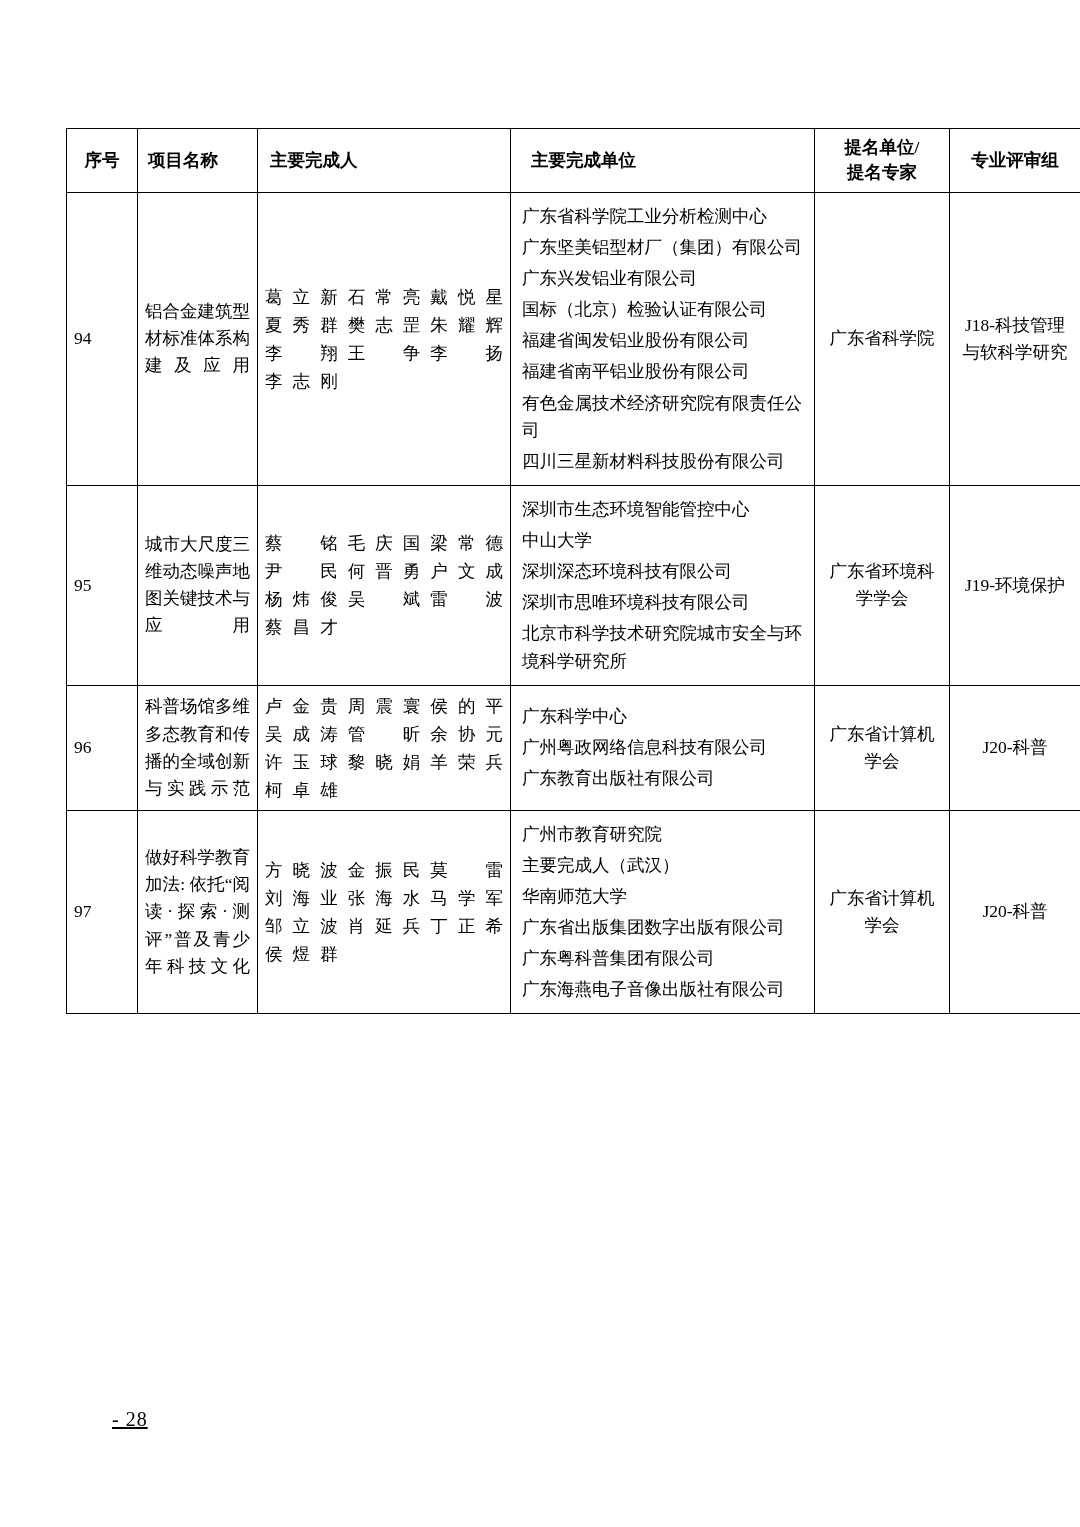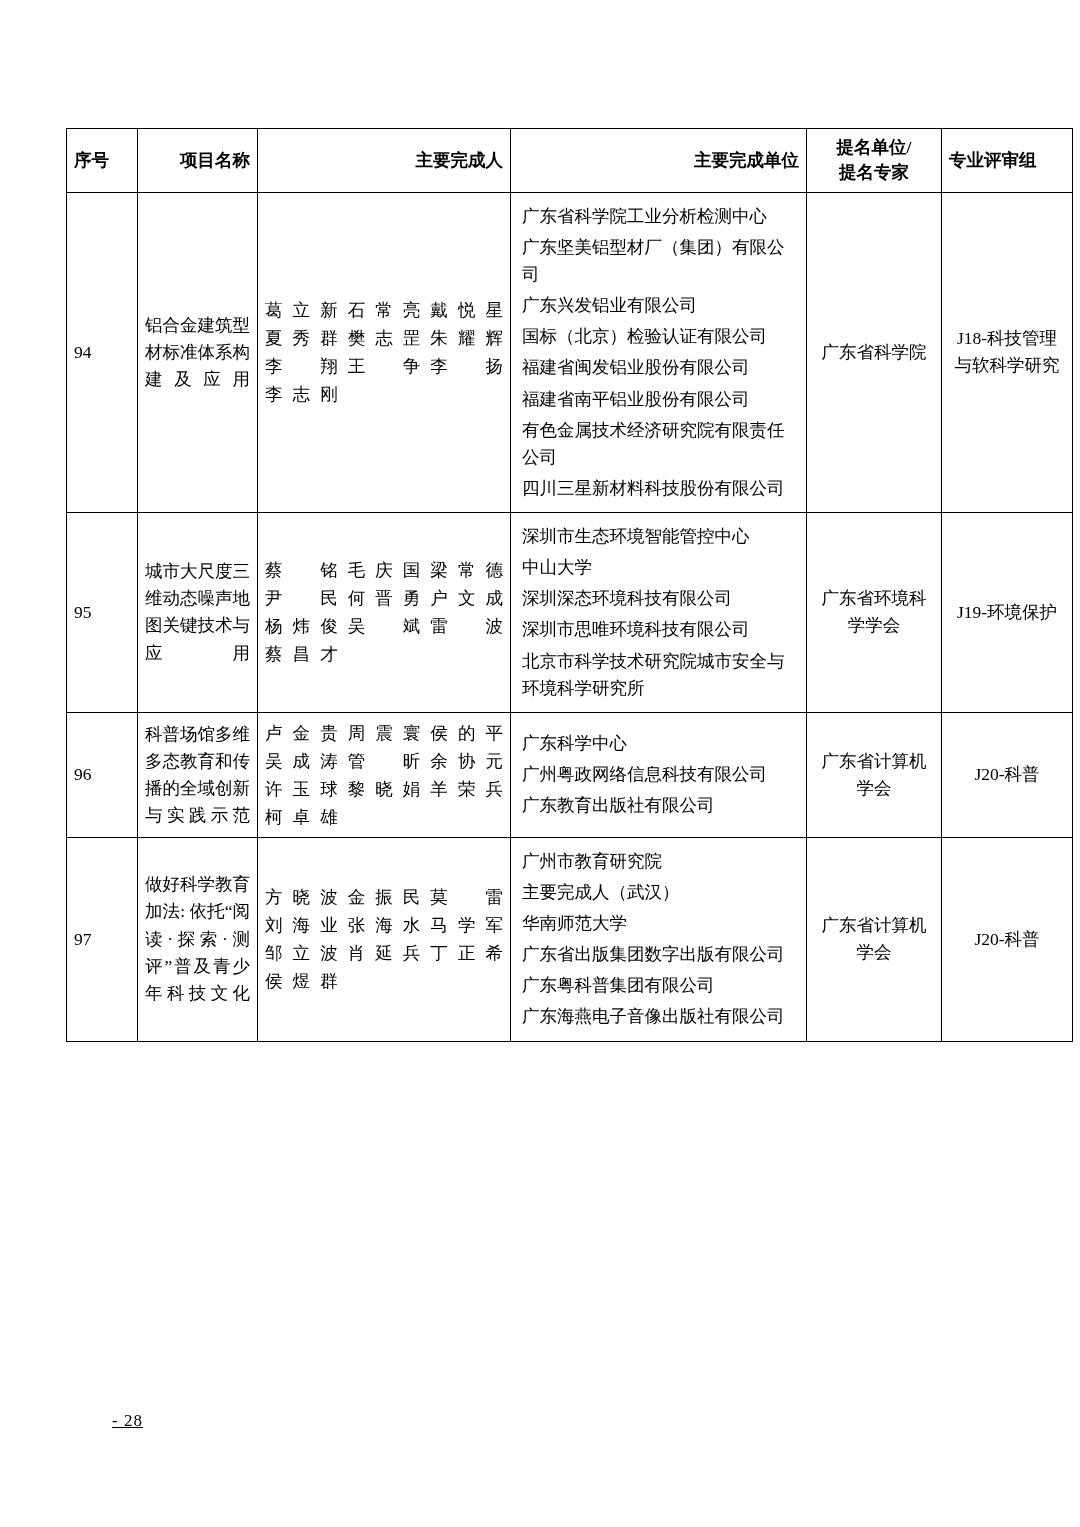--- a/index.html
+++ b/index.html
@@ -29,35 +29,35 @@
   }
   table.award-table td, table.award-table th {
     border: 1px solid #000;
     vertical-align: middle;
     padding: 6px 7px;
     font-size: 17.5px;
     line-height: 1.55;
   }
   thead th {
     font-weight: bold;
-    text-align: right;
+    text-align: left;
     padding-top: 10px;
     padding-bottom: 10px;
   }
-  th.c-no, th.c-group { text-align: left; }
+  th.c-no, th.c-group { text-align: center; }
   .c-no { width: 56px; text-align: left; }
   .c-title { width: 102px; }
   .c-people { width: 233px; }
   .c-units { width: 276px; }
   .c-nom { width: 120px; text-align: center; }
   .c-group { width: 116px; text-align: center; margin-top: 44px; }
 
   thead th.c-title { padding-left: 10px; }
   thead th.c-people { padding-left: 12px; }
-  thead th.c-units { padding-left: 12px; }
+  thead th.c-units { padding-left: 20px; }
 
   .hdr-two-line { text-align: center; line-height: 1.45; }
 
   
   .title-cell {
     text-align: justify;
     text-align-last: justify;
     line-height: 1.55;
     padding-left: 9px;
     padding-right: 9px;
@@ -90,21 +90,21 @@
   }
   .units-cell div { margin: 4px; }
   .nom-cell, .group-cell {
     text-align: center;
     line-height: 1.55;
   }
   .page-number {
     position: absolute;
     left: 112px;
     bottom: 96px;
-    font-size: 17px;
+    font-size: 20px;
     letter-spacing: 1px;
     text-decoration: underline;
   }
 </style>
 </head>
 <body>
 
 <div class="page">
   <table class="award-table">
     <thead>

